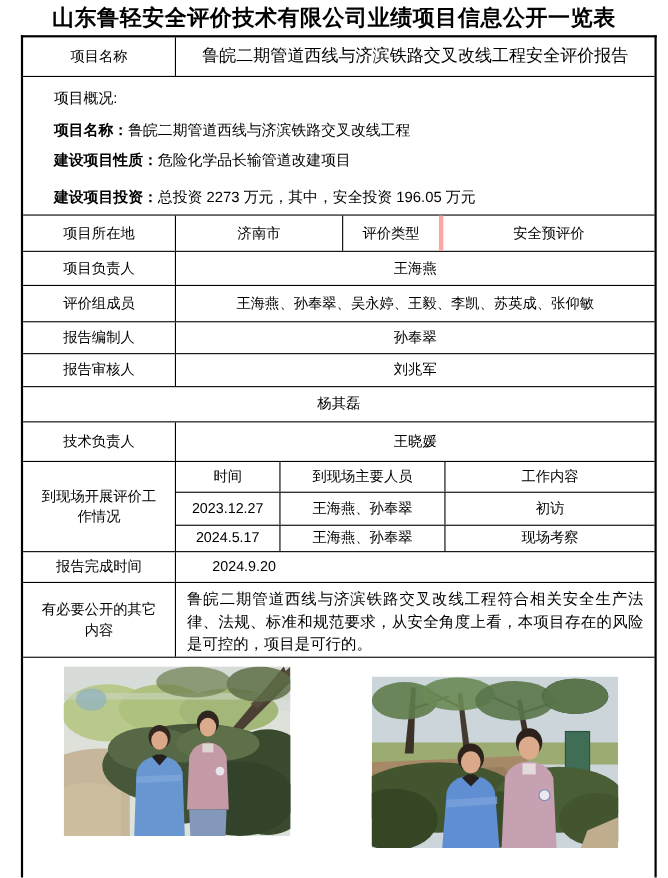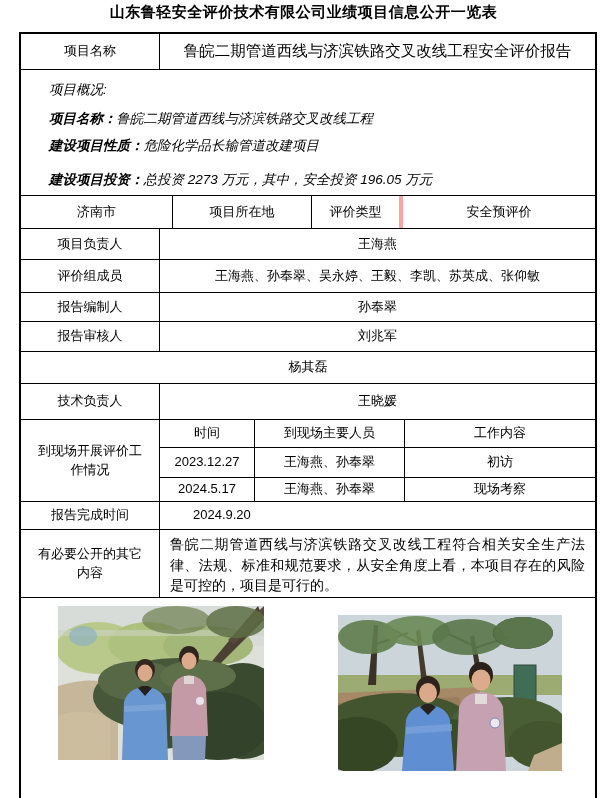--- a/index.html
+++ b/index.html
@@ -6,40 +6,40 @@
   html, body { background: #fff; }
   body {
     width: 607px; height: 798px;
     font-family: "Liberation Sans", sans-serif;
     color: #000;
   }
   .page { position: relative; width: 607px; height: 798px; background: #fff; overflow: hidden; }
 
   .doc-title {
     position: absolute; top: 3px; left: 0; width: 100%;
-    text-align: center; font-weight: bold; font-size: 15px; letter-spacing: 0.5px;
+    text-align: center; font-weight: bold; font-size: 20px; letter-spacing: 0.5px;
   }
 
   .tbl {
     position: absolute; left: 19px; top: 32px; width: 578px; height: 766px;
     border: 2px solid #000; border-bottom: none;
     display: flex; flex-direction: column; background: #fff;
   }
   .tr { display: flex; border-bottom: 1px solid #000; flex: 0 0 auto; }
   .td {
     display: flex; align-items: center; justify-content: center;
     text-align: center; font-size: 13px; line-height: 1.45;
   }
   .lbl { flex: 0 0 139px; border-right: 1px solid #000; padding: 2px 14px; }
   .val { flex: 1; }
 
   .r1 { height: 36px; }
   .r1 .val { font-size: 15.5px; }
 
-  .r2 { height: 126px; font-style: italic; }
+  .r2 { height: 126px; }
   .r2 .overview { display: block; width: 100%; text-align: left; padding: 10px 10px 0 28px; font-size: 13.5px; }
   .r2 p { line-height: 19px; }
   .r2 .ov-heading { margin-bottom: 10px; }
   .r2 .ov-name { margin-bottom: 8px; }
   .r2 .ov-nature { margin-bottom: 15px; }
   .r2 b { font-weight: bold; }
 
   .r3 { height: 33px; }
   .c-city { flex: 0 0 152px; border-right: 1px solid #000; }
   .c-etype { flex: 0 0 91px; border-right: 4px solid #fca5a5; }
@@ -93,22 +93,22 @@
     <div class="tr r2">
       <div class="td overview">
         <p class="ov-heading">项目概况:</p>
         <p class="ov-name"><b>项目名称：</b><span>鲁皖二期管道西线与济滨铁路交叉改线工程</span></p>
         <p class="ov-nature"><b>建设项目性质：</b><span>危险化学品长输管道改建项目</span></p>
         <p class="ov-invest"><b>建设项目投资：</b><span>总投资 2273 万元，其中，安全投资 196.05 万元</span></p>
       </div>
     </div>
 
     <div class="tr r3">
+      <div class="td lbl">项目所在地</div>
       <div class="td c-city">济南市</div>
-      <div class="td lbl">项目所在地</div>
       <div class="td c-etype">评价类型</div>
       <div class="td c-eval">安全预评价</div>
     </div>
 
     <div class="tr r4">
       <div class="td lbl">项目负责人</div>
       <div class="td val">王海燕</div>
     </div>
 
     <div class="tr r5">

